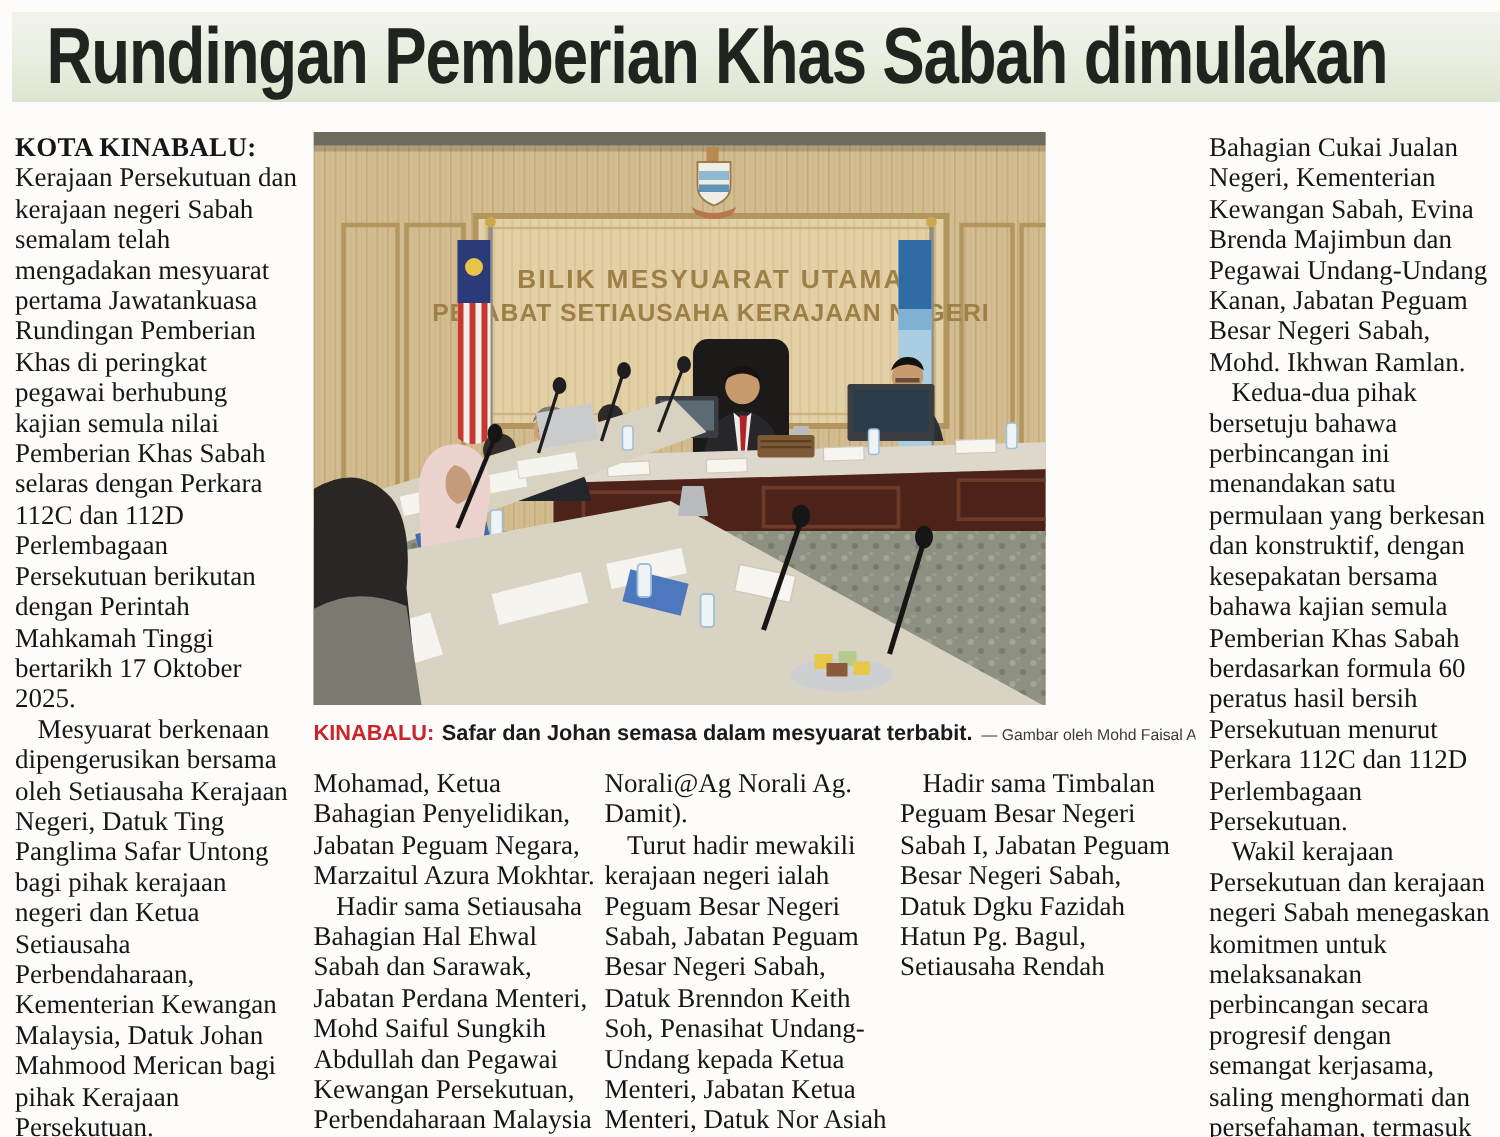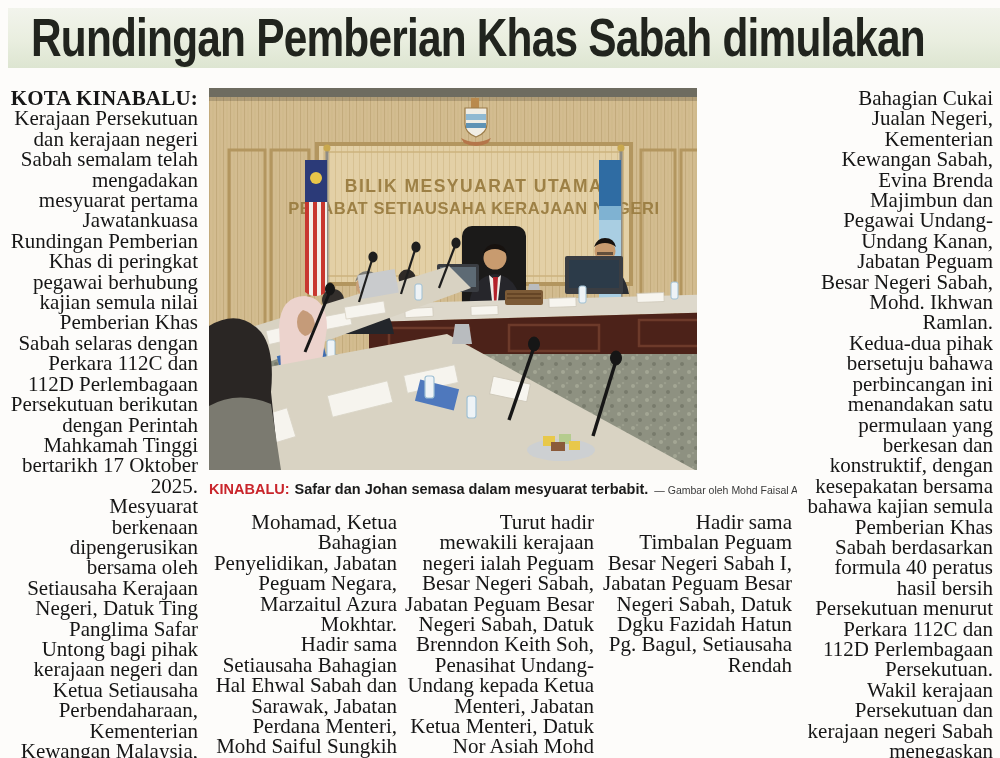--- a/index.html
+++ b/index.html
@@ -15,21 +15,21 @@
     display:flex; align-items:center; overflow:hidden;padding-left:19px;
   }
   .headline-bar h1 {
     margin:0; padding-left:5px; white-space:nowrap;
     font-family:"Liberation Sans", sans-serif; font-weight:700;
     font-size:53px; line-height:60px; letter-spacing:-1px; color:#21241e;
     transform:scaleX(0.80); transform-origin:0 50%;
   }
   .col {
     position:absolute; overflow:hidden;
-    font-size:21px; line-height:20.4px; color:#161616; text-align:right;
+    font-size:18px; line-height:20.4px; color:#161616; text-align:left;
   }
   .col p { margin:0; }
   .col p.indent { text-indent:15px; }
   .col b.lead { font-weight:700; letter-spacing:0.2px; }
   #col-left  { left:10px;  top:88px;  width:188px; height:670px; }
   #col-right { left:806px; top:88px;  width:187px; height:670px; }
   #col-2 { left:209px; top:512px; width:188px; height:246px; }
   #col-3 { left:403px; top:512px; width:191px; height:246px; }
   #col-4 { left:600px; top:512px; width:192px; height:246px; }
   .photo-wrap {
@@ -292,24 +292,25 @@
 
   <div class="caption">
     <span class="kicker">KINABALU:</span><span class="cap-text">Safar dan Johan semasa dalam mesyuarat terbabit.</span><span class="credit">— Gambar oleh Mohd Faisal Ahmad</span>
   </div>
 
   <section class="col" id="col-2">
       <p class="">Mohamad, Ketua Bahagian Penyelidikan, Jabatan Peguam Negara, Marzaitul Azura Mokhtar.</p>
       <p class="indent">Hadir sama Setiausaha Bahagian Hal Ehwal Sabah dan Sarawak, Jabatan Perdana Menteri, Mohd Saiful Sungkih Abdullah dan Pegawai Kewangan Persekutuan, Perbendaharaan Malaysia Sabah, Kementerian Kewangan Malaysia,</p>
     </section>
   <section class="col" id="col-3">
+      <p class="">Norali@Ag Norali Ag. Damit).</p>
       <p class="indent">Turut hadir mewakili kerajaan negeri ialah Peguam Besar Negeri Sabah, Jabatan Peguam Besar Negeri Sabah, Datuk Brenndon Keith Soh, Penasihat Undang-Undang kepada Ketua Menteri, Jabatan Ketua Menteri, Datuk Nor Asiah Mohd Yusof, Setiausaha Tetap, Kementerian Kewangan</p>
     </section>
   <section class="col" id="col-4">
       <p class="indent">Hadir sama Timbalan Peguam Besar Negeri Sabah I, Jabatan Peguam Besar Negeri Sabah, Datuk Dgku Fazidah Hatun Pg. Bagul, Setiausaha Rendah</p>
     </section>
   <section class="col" id="col-right">
       <p class="">Bahagian Cukai Jualan Negeri, Kementerian Kewangan Sabah, Evina Brenda Majimbun dan Pegawai Undang-Undang Kanan, Jabatan Peguam Besar Negeri Sabah, Mohd. Ikhwan Ramlan.</p>
-      <p class="indent">Kedua-dua pihak bersetuju bahawa perbincangan ini menandakan satu permulaan yang berkesan dan konstruktif, dengan kesepakatan bersama bahawa kajian semula Pemberian Khas Sabah berdasarkan formula 40 peratus hasil bersih Persekutuan menurut Perkara 112C dan 112D Perlembagaan Persekutuan.</p>
+      <p class="indent">Kedua-dua pihak bersetuju bahawa perbincangan ini menandakan satu permulaan yang berkesan dan konstruktif, dengan kesepakatan bersama bahawa kajian semula Pemberian Khas Sabah berdasarkan formula 60 peratus hasil bersih Persekutuan menurut Perkara 112C dan 112D Perlembagaan Persekutuan.</p>
       <p class="indent">Wakil kerajaan Persekutuan dan kerajaan negeri Sabah menegaskan komitmen untuk melaksanakan perbincangan secara progresif dengan semangat kerjasama, saling menghormati dan persefahaman, termasuk perkongsian data dan maklumat kewangan yang diperlukan.</p>
     </section>
 
 </div>
 
 </body></html>

